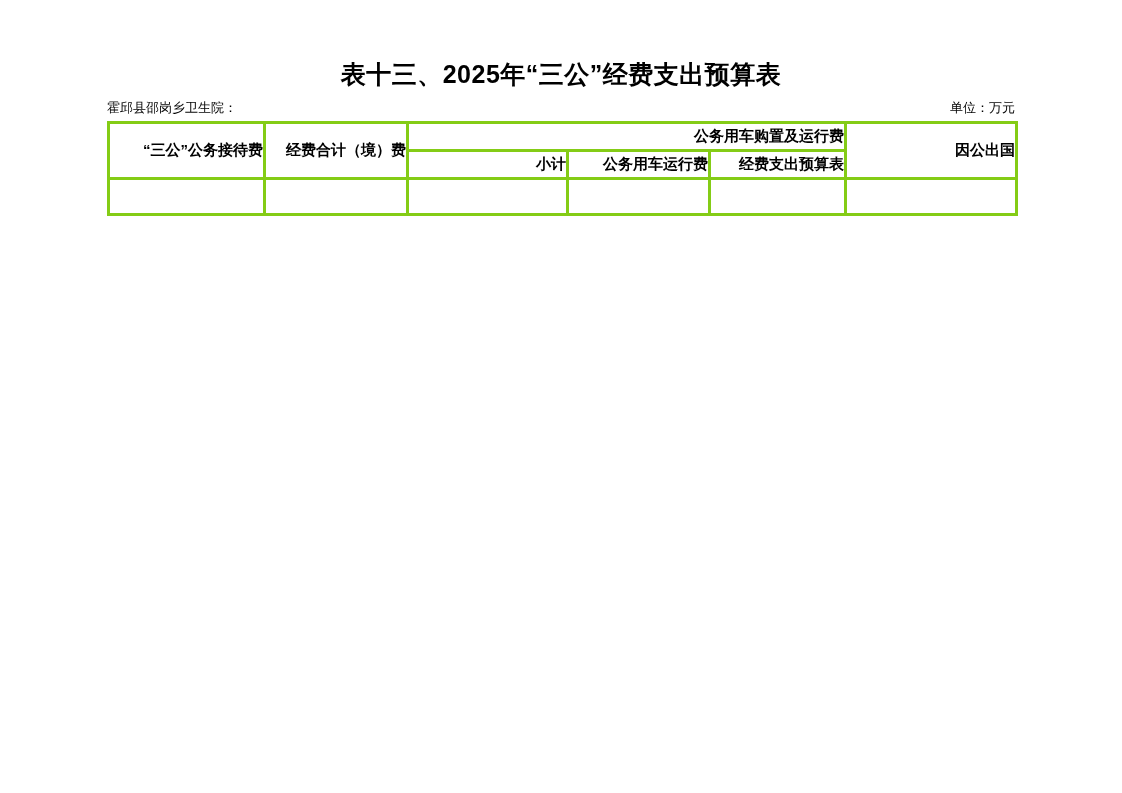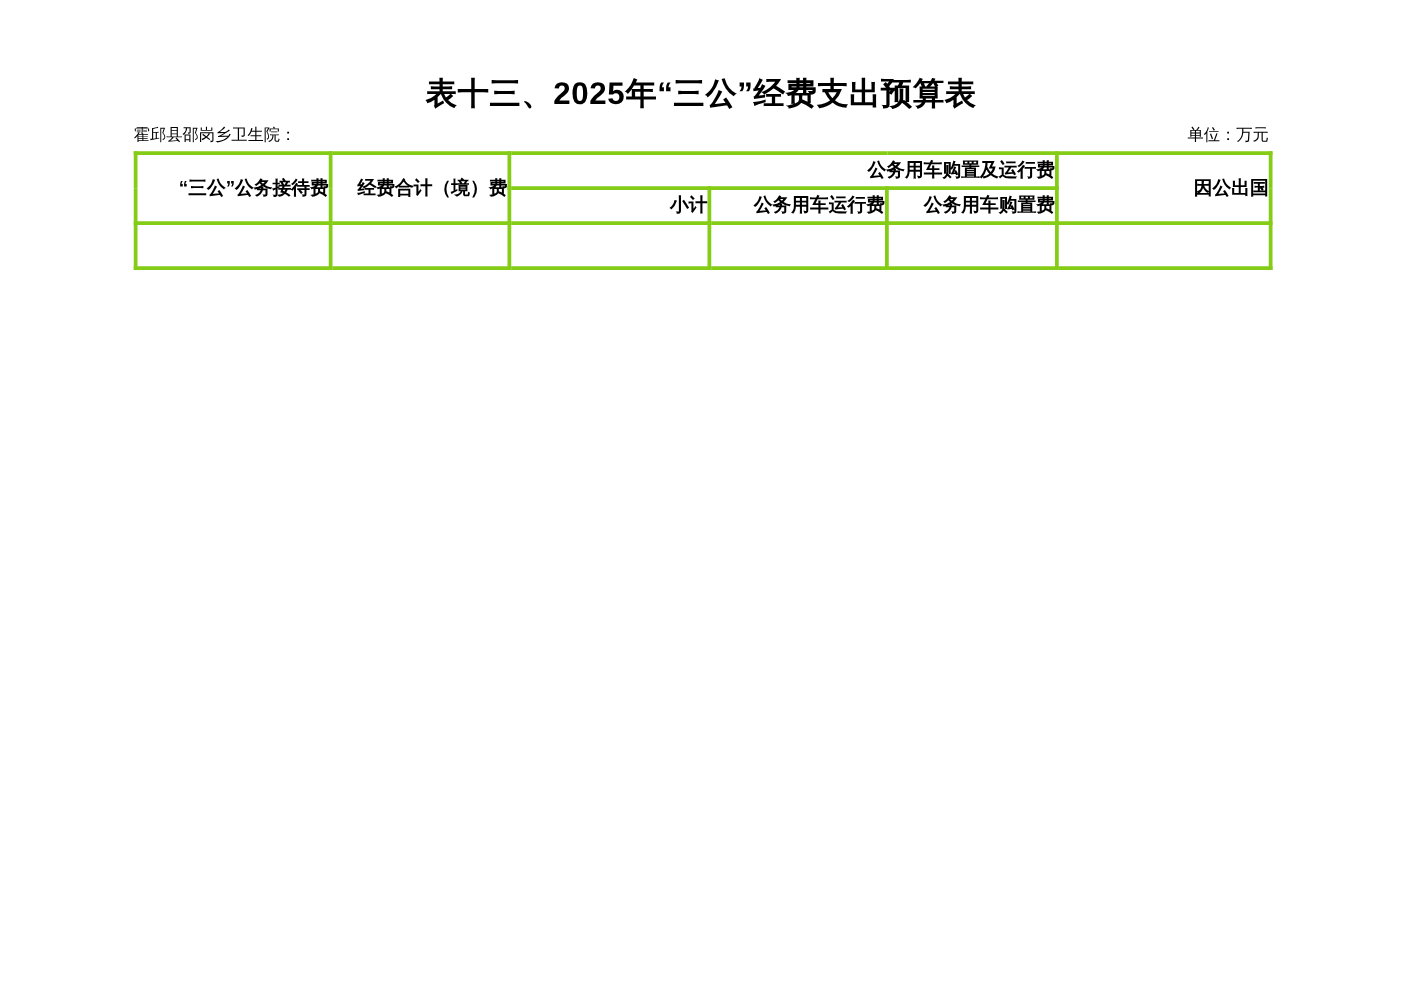--- a/index.html
+++ b/index.html
@@ -108,21 +108,21 @@
     <thead>
       <tr>
         <th class="h-tall" rowspan="2">“三公”公务接待费</th>
         <th class="h-tall" rowspan="2">经费合计（境）费</th>
         <th class="h-row" colspan="3">公务用车购置及运行费</th>
         <th class="h-tall" rowspan="2">因公出国</th>
       </tr>
       <tr>
         <th class="h-row">小计</th>
         <th class="h-row">公务用车运行费</th>
-        <th class="h-row">公务用车购置费</th>
+        <th class="h-row">经费支出预算表</th>
       </tr>
     </thead>
     <tbody>
       <tr>
         <td class="h-data data-cell"></td>
         <td class="h-data data-cell"></td>
         <td class="h-data data-cell"></td>
         <td class="h-data data-cell"></td>
         <td class="h-data data-cell"></td>
         <td class="h-data data-cell"></td>

